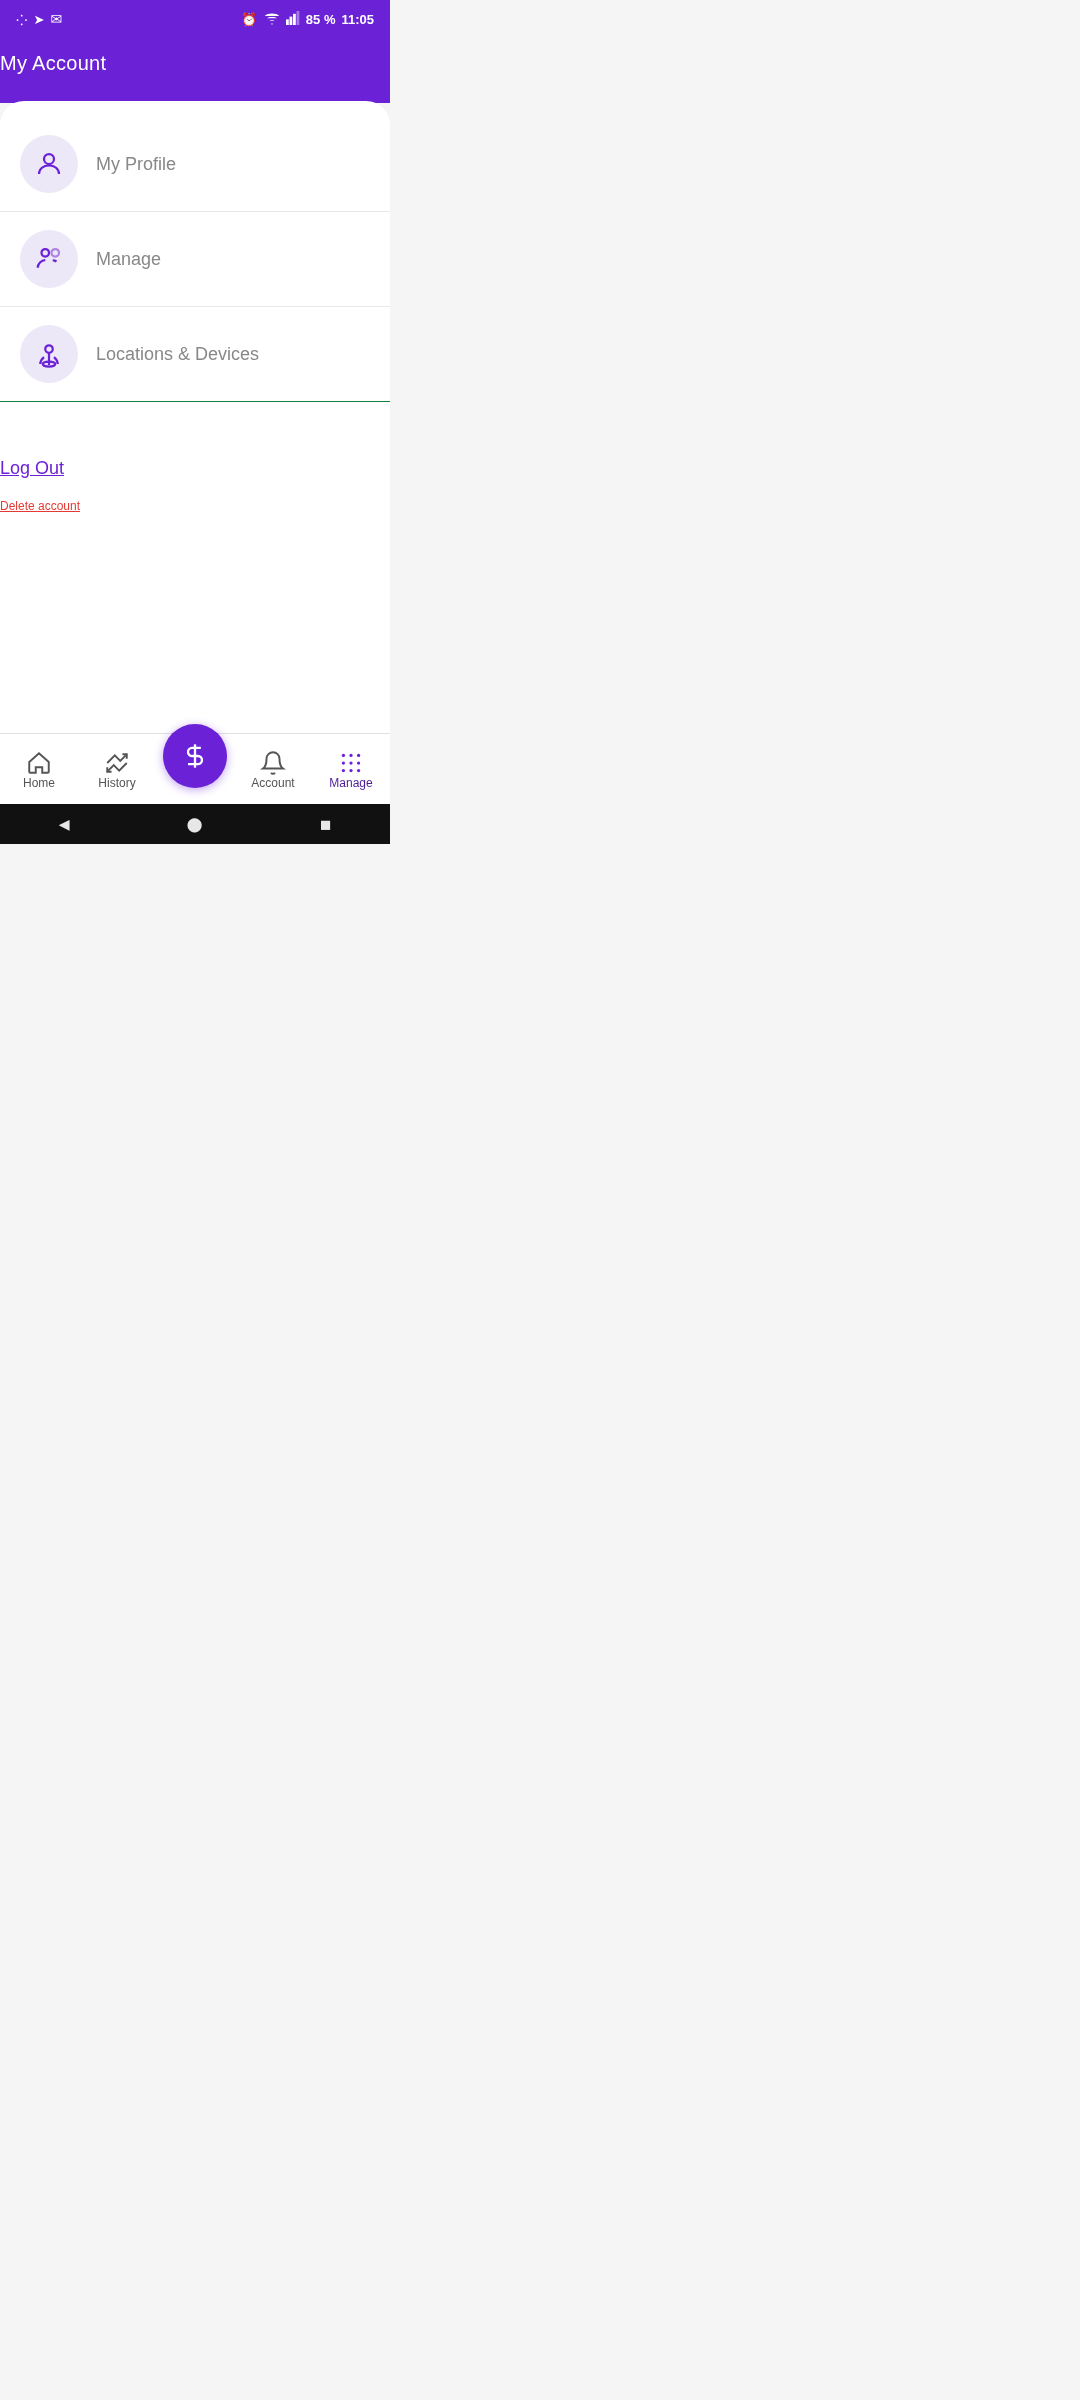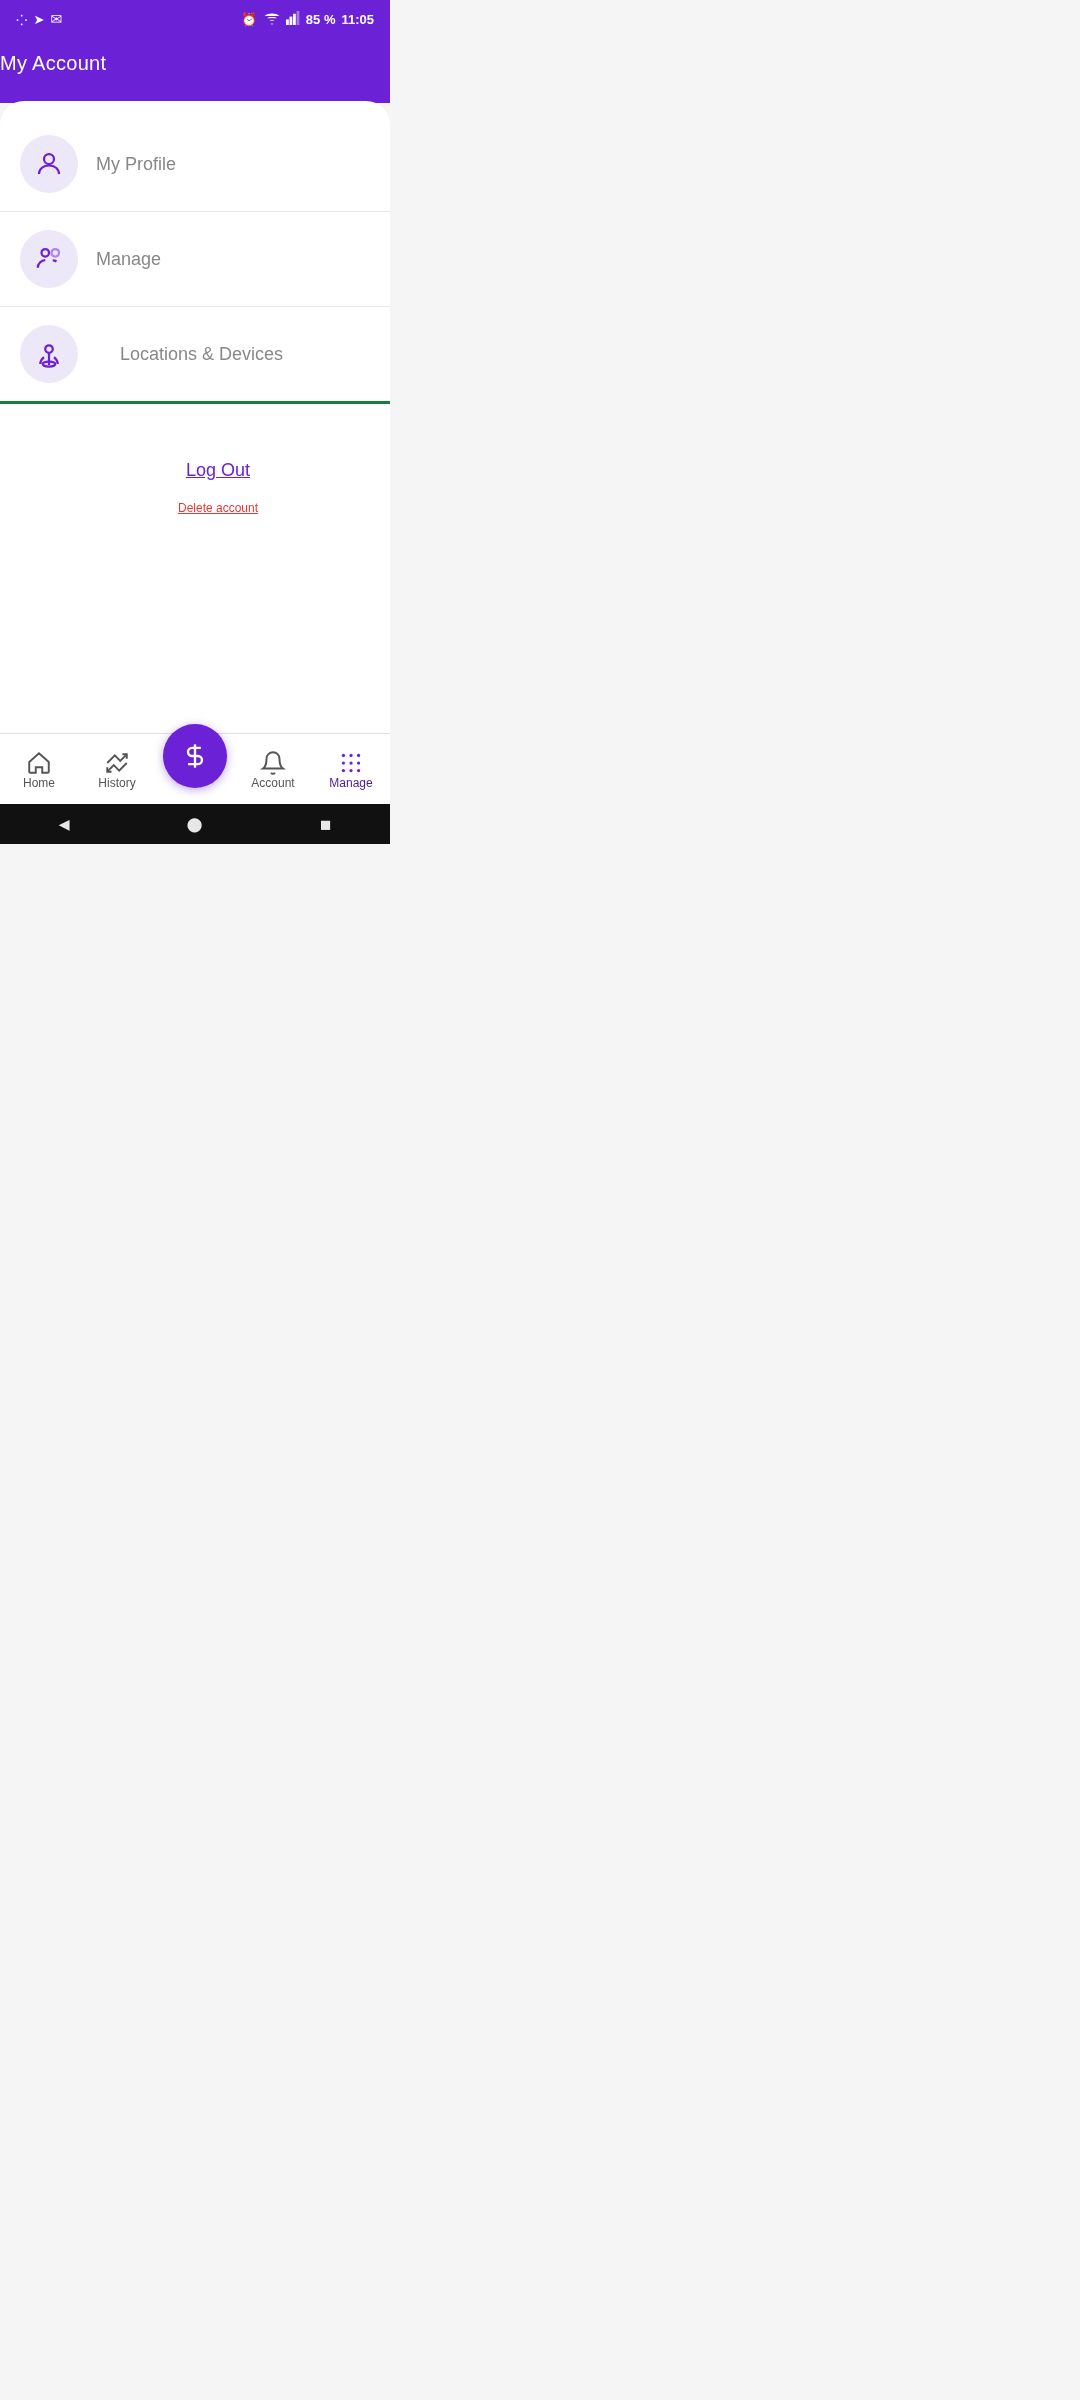--- a/index.html
+++ b/index.html
@@ -96,24 +96,23 @@
     .menu-label {
       font-size: 18px;
       color: #888;
       font-weight: 400;
     }
 
     
     .action-buttons {
       display: flex;
       flex-direction: column;
-      align-items: center;
+      align-items: flex-start;
       padding: 40px 0 20px;
       gap: 20px;
-      margin-left: 46px;
     }
 
     .logout-btn {
       color: #6b21d6;
       font-size: 18px;
       font-weight: 500;
       text-decoration: underline;
       background: none;
       border: none;
       cursor: pointer;
@@ -275,21 +274,21 @@
         <svg viewBox="0 0 24 24">
           <circle cx="9" cy="7" r="3"></circle>
           <path d="M3 19c0-3.3 2.7-6 6-6"></path>
           <circle cx="17" cy="7" r="3" opacity="0.5"></circle>
           <path d="M15 13c1 0 2 0.3 3 1"></path>
         </svg>
       </div>
       <span class="menu-label">Manage</span>
     </div>
 
-    <div class="menu-item" style="border-bottom: 3px solid #15803d; gap: 24px;">
+    <div class="menu-item" style="border-bottom: 1px solid #15803d;">
       <div class="menu-icon-circle">
         <svg viewBox="0 0 24 24">
           <circle cx="12" cy="8" r="3"></circle>
           <path d="M12 21 L12 11"></path>
           <ellipse cx="12" cy="20" rx="5" ry="2"></ellipse>
           <path d="M8 14.5 Q5 17 5 20"></path>
           <path d="M16 14.5 Q19 17 19 20"></path>
         </svg>
       </div>
       <span class="menu-label">Locations &amp; Devices</span>

